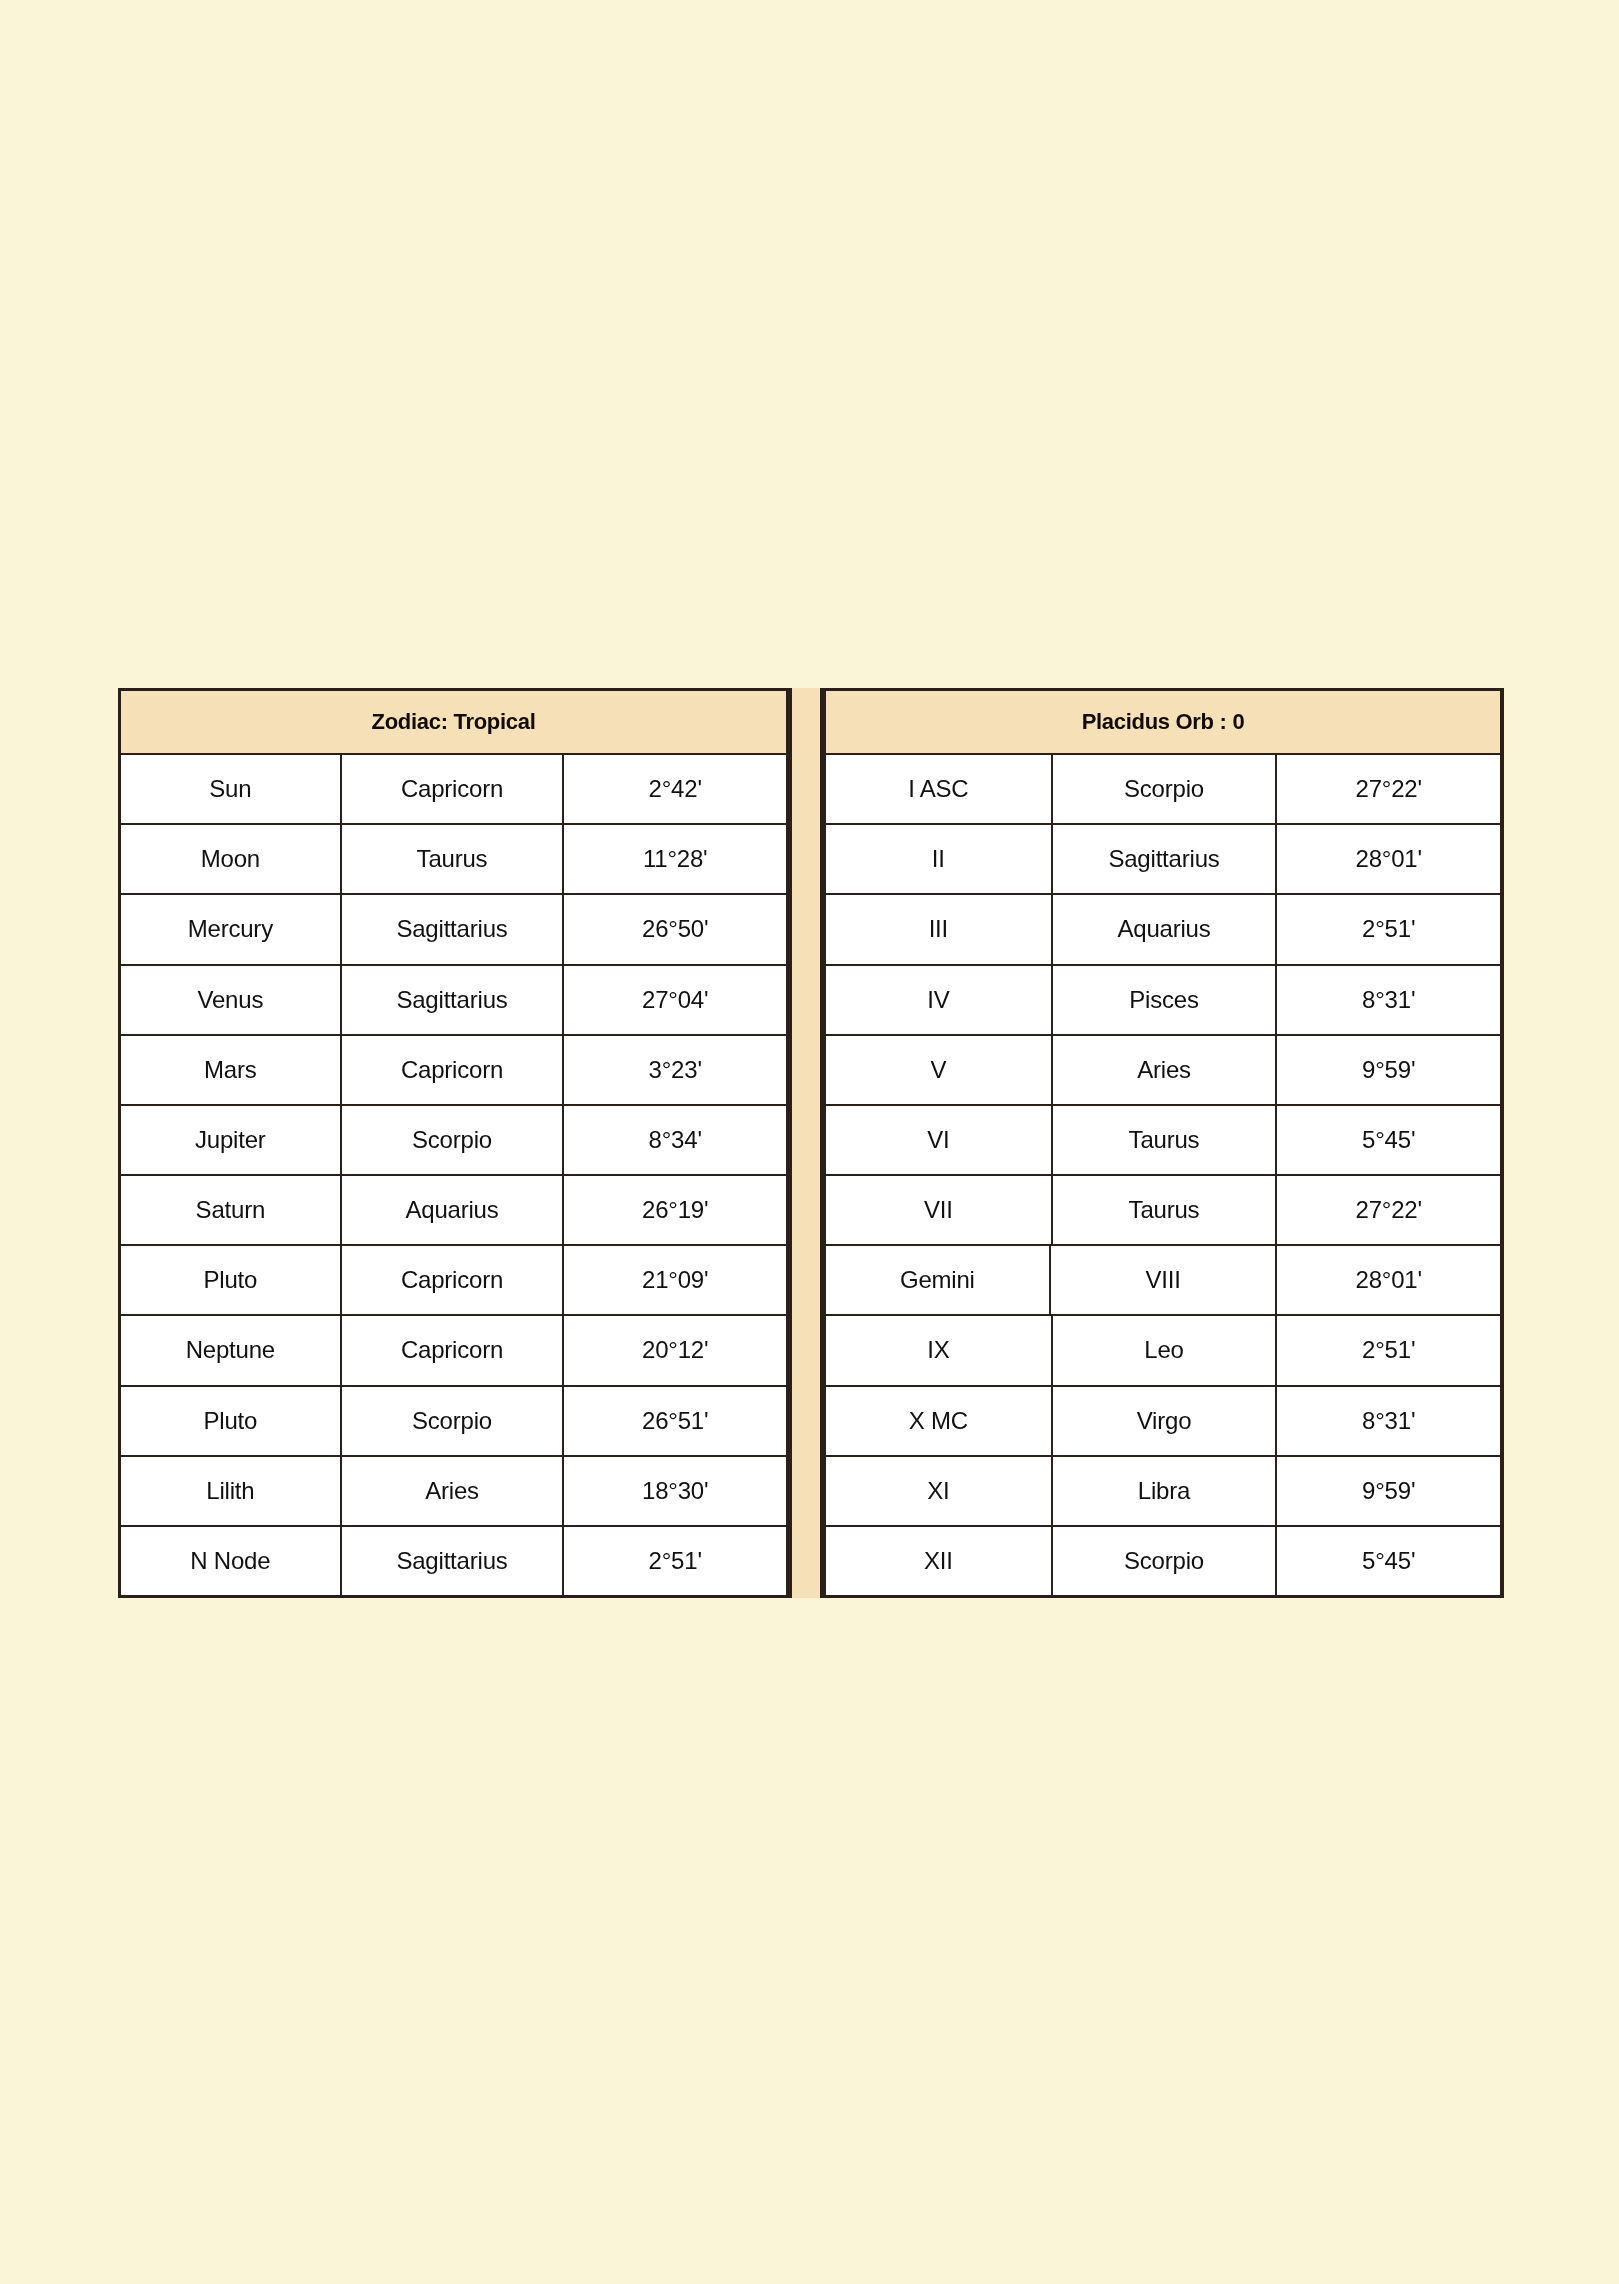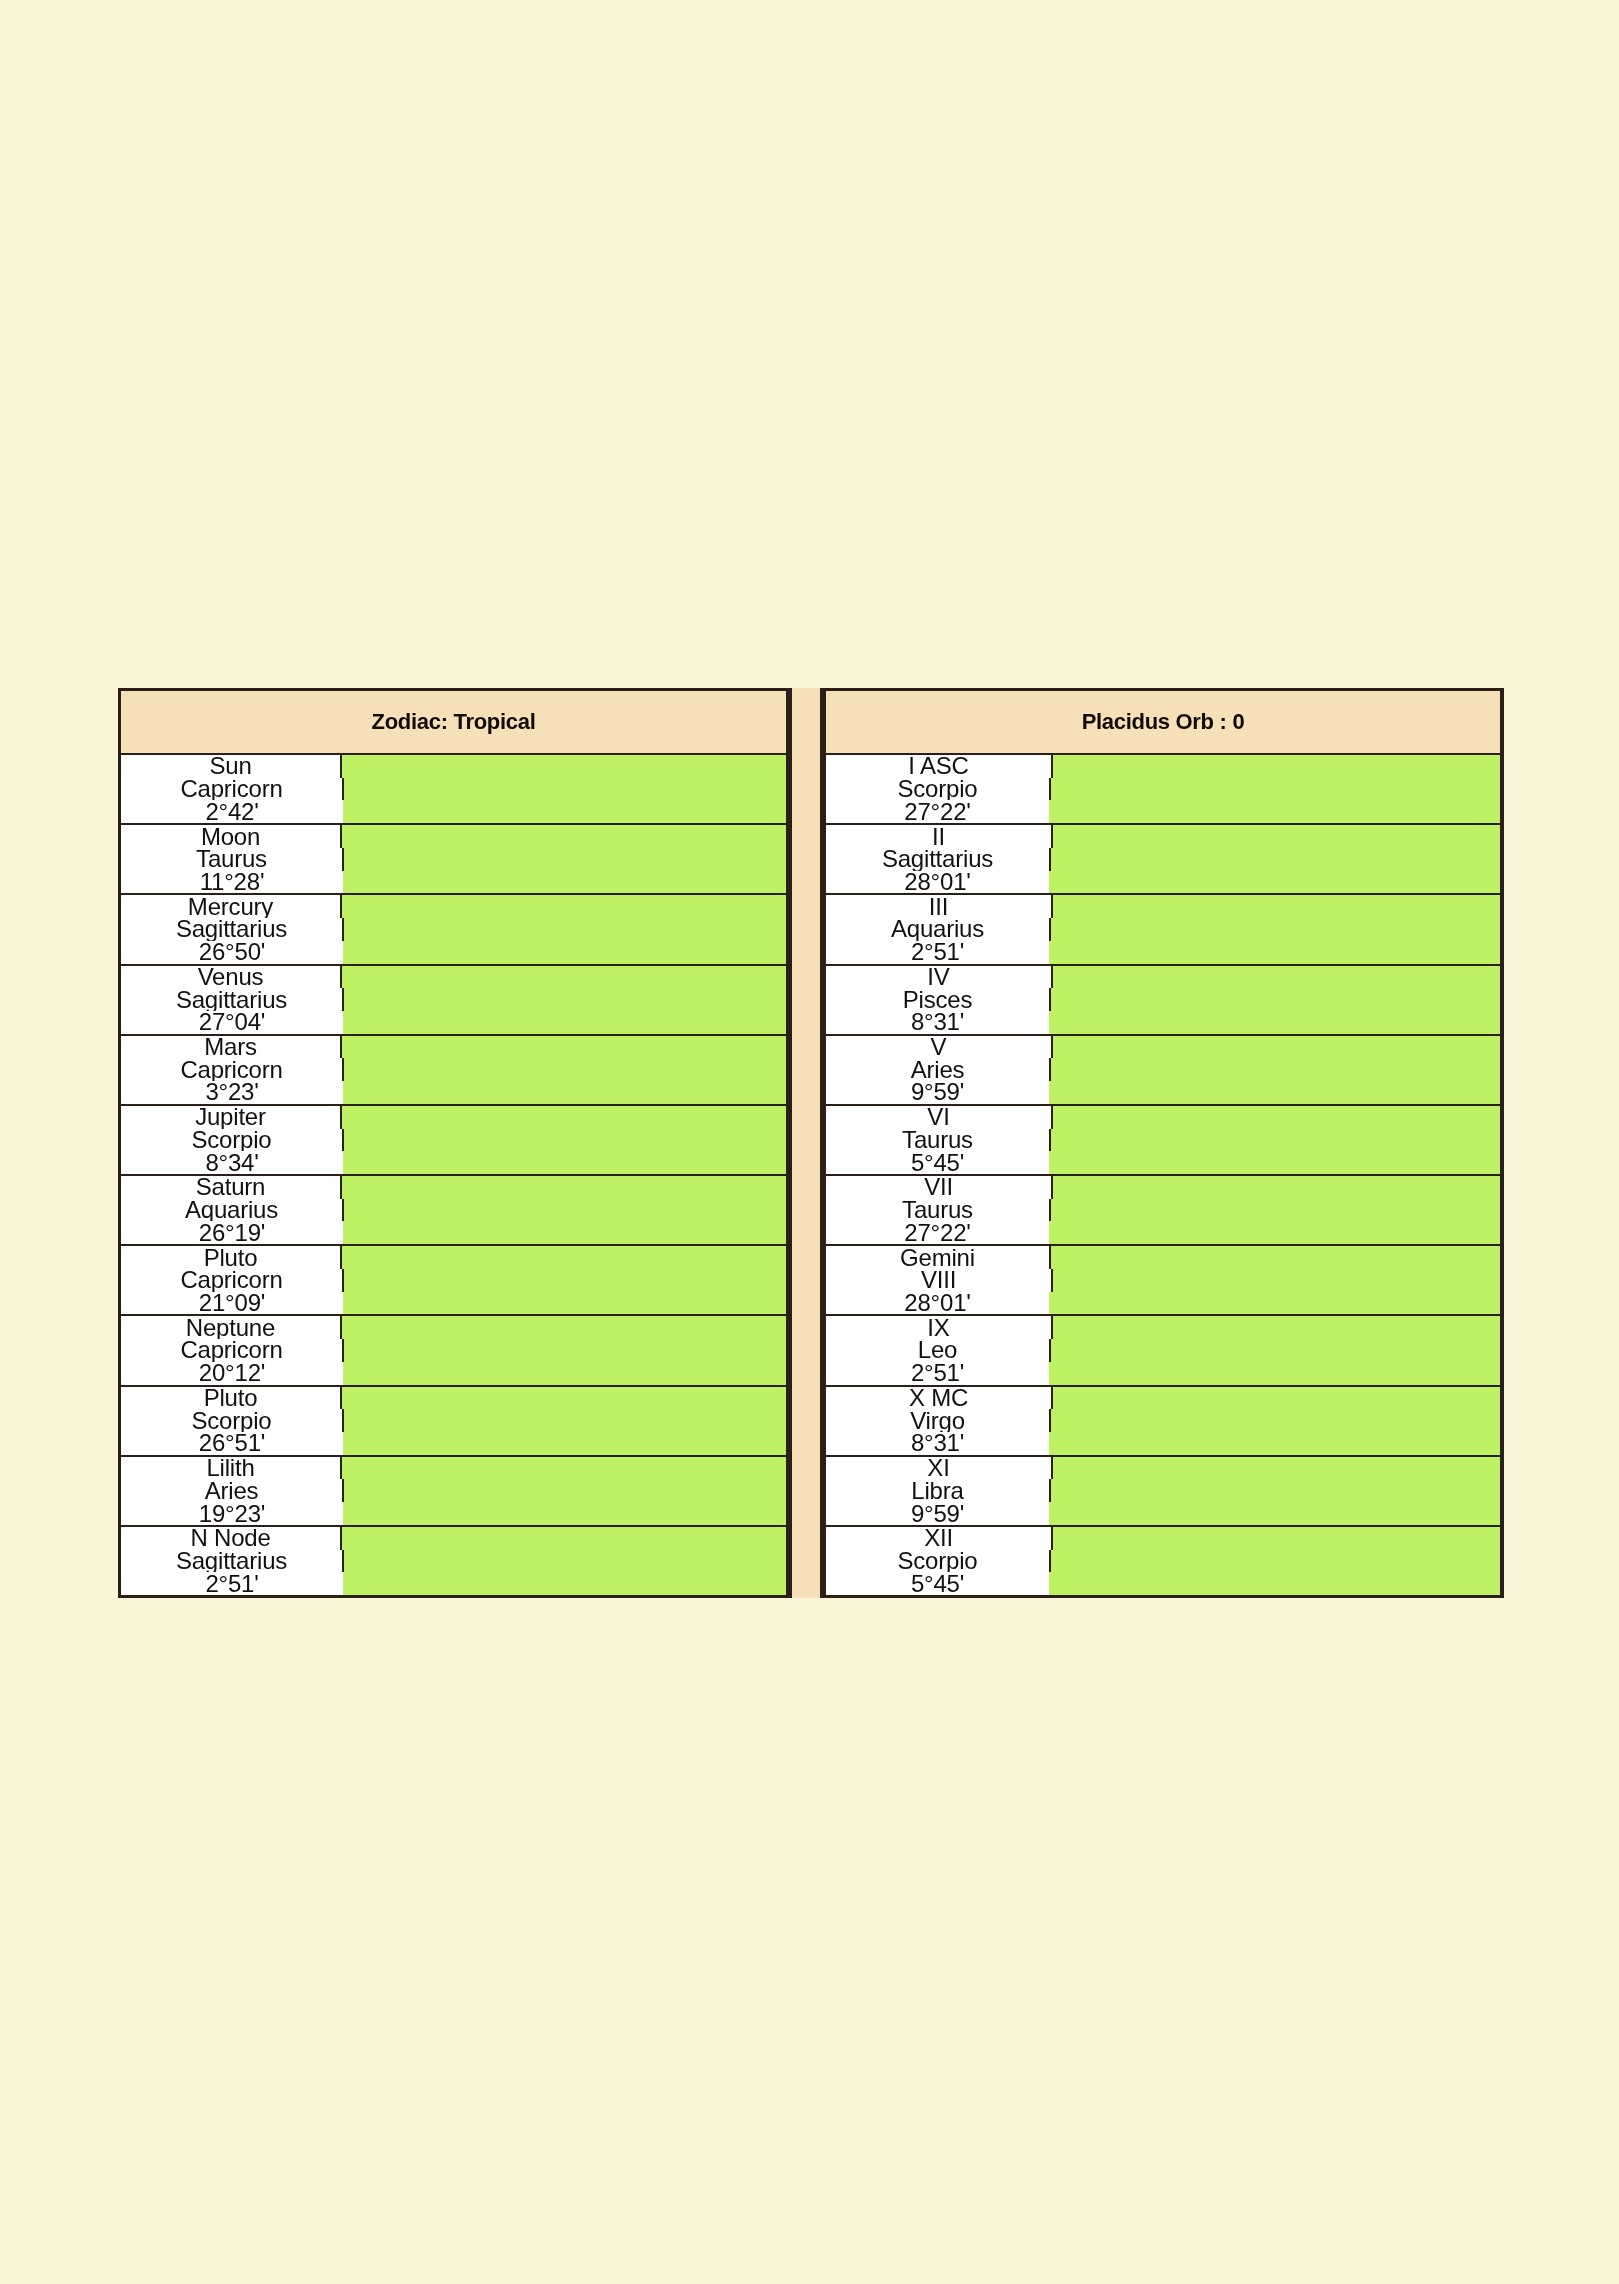--- a/index.html
+++ b/index.html
@@ -65,21 +65,21 @@
     flex-direction: column;
     border-left: 3.3px solid #2B1F1A;
     border-right: 3.3px solid #2B1F1A;
     border-bottom: 3.3px solid #2B1F1A;
     box-sizing: border-box;
     flex: 1 1 auto;
   }
 
   .row {
     display: flex;
-    flex-direction: column;
+    flex-direction: row;
     flex: 1 1 0;
     min-height: 0;
     border-bottom: 2.6px solid #2B1F1A;
     box-sizing: border-box;
     background: #bef264;
   }
   .row:last-child { border-bottom: none; justify-content: flex-end; }
 
   .cell {
     display: flex;
@@ -162,21 +162,21 @@
         <div class="cell c2">20°12'</div>
       </div>
       <div class="row">
         <div class="cell c0">Pluto</div>
         <div class="cell c1">Scorpio</div>
         <div class="cell c2">26°51'</div>
       </div>
       <div class="row">
         <div class="cell c0">Lilith</div>
         <div class="cell c1">Aries</div>
-        <div class="cell c2">19°23'</div>
+        <div class="cell c2">18°30'</div>
       </div>
       <div class="row">
         <div class="cell c0">N Node</div>
         <div class="cell c1">Sagittarius</div>
         <div class="cell c2">2°51'</div>
       </div>
 
     </div>
   </div>
 

